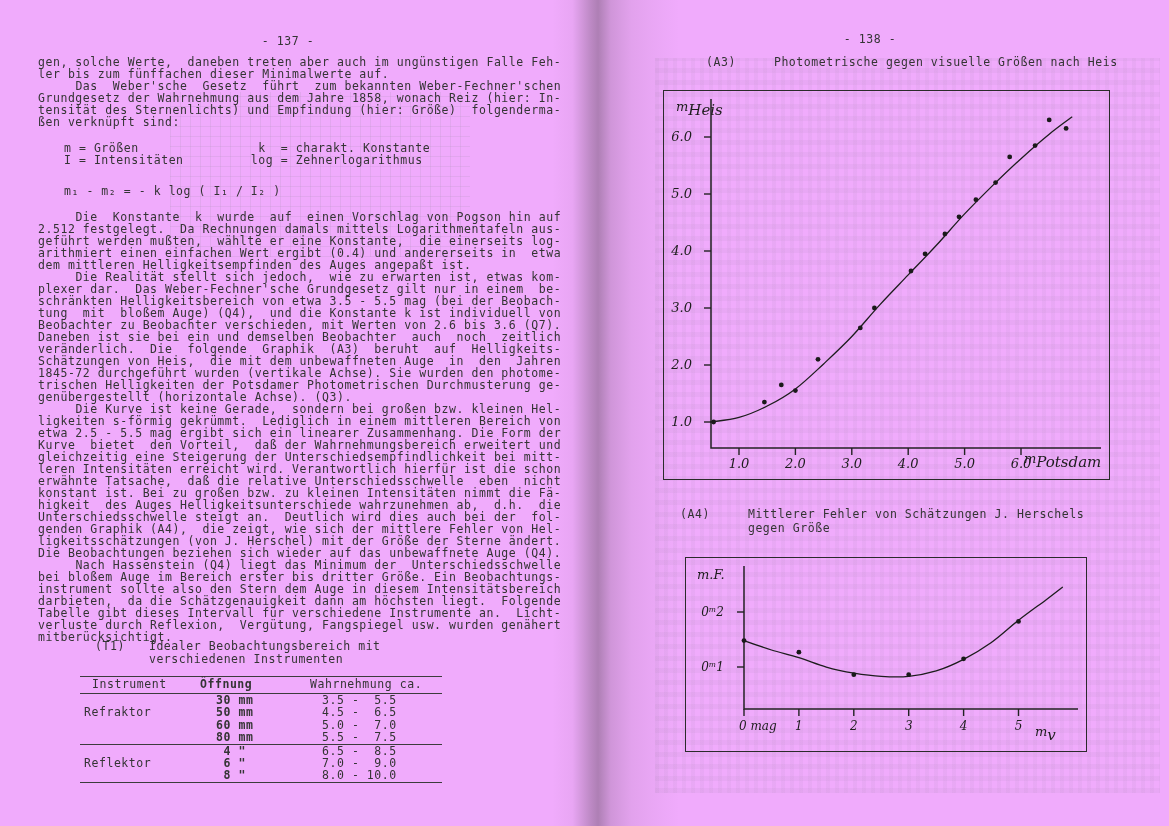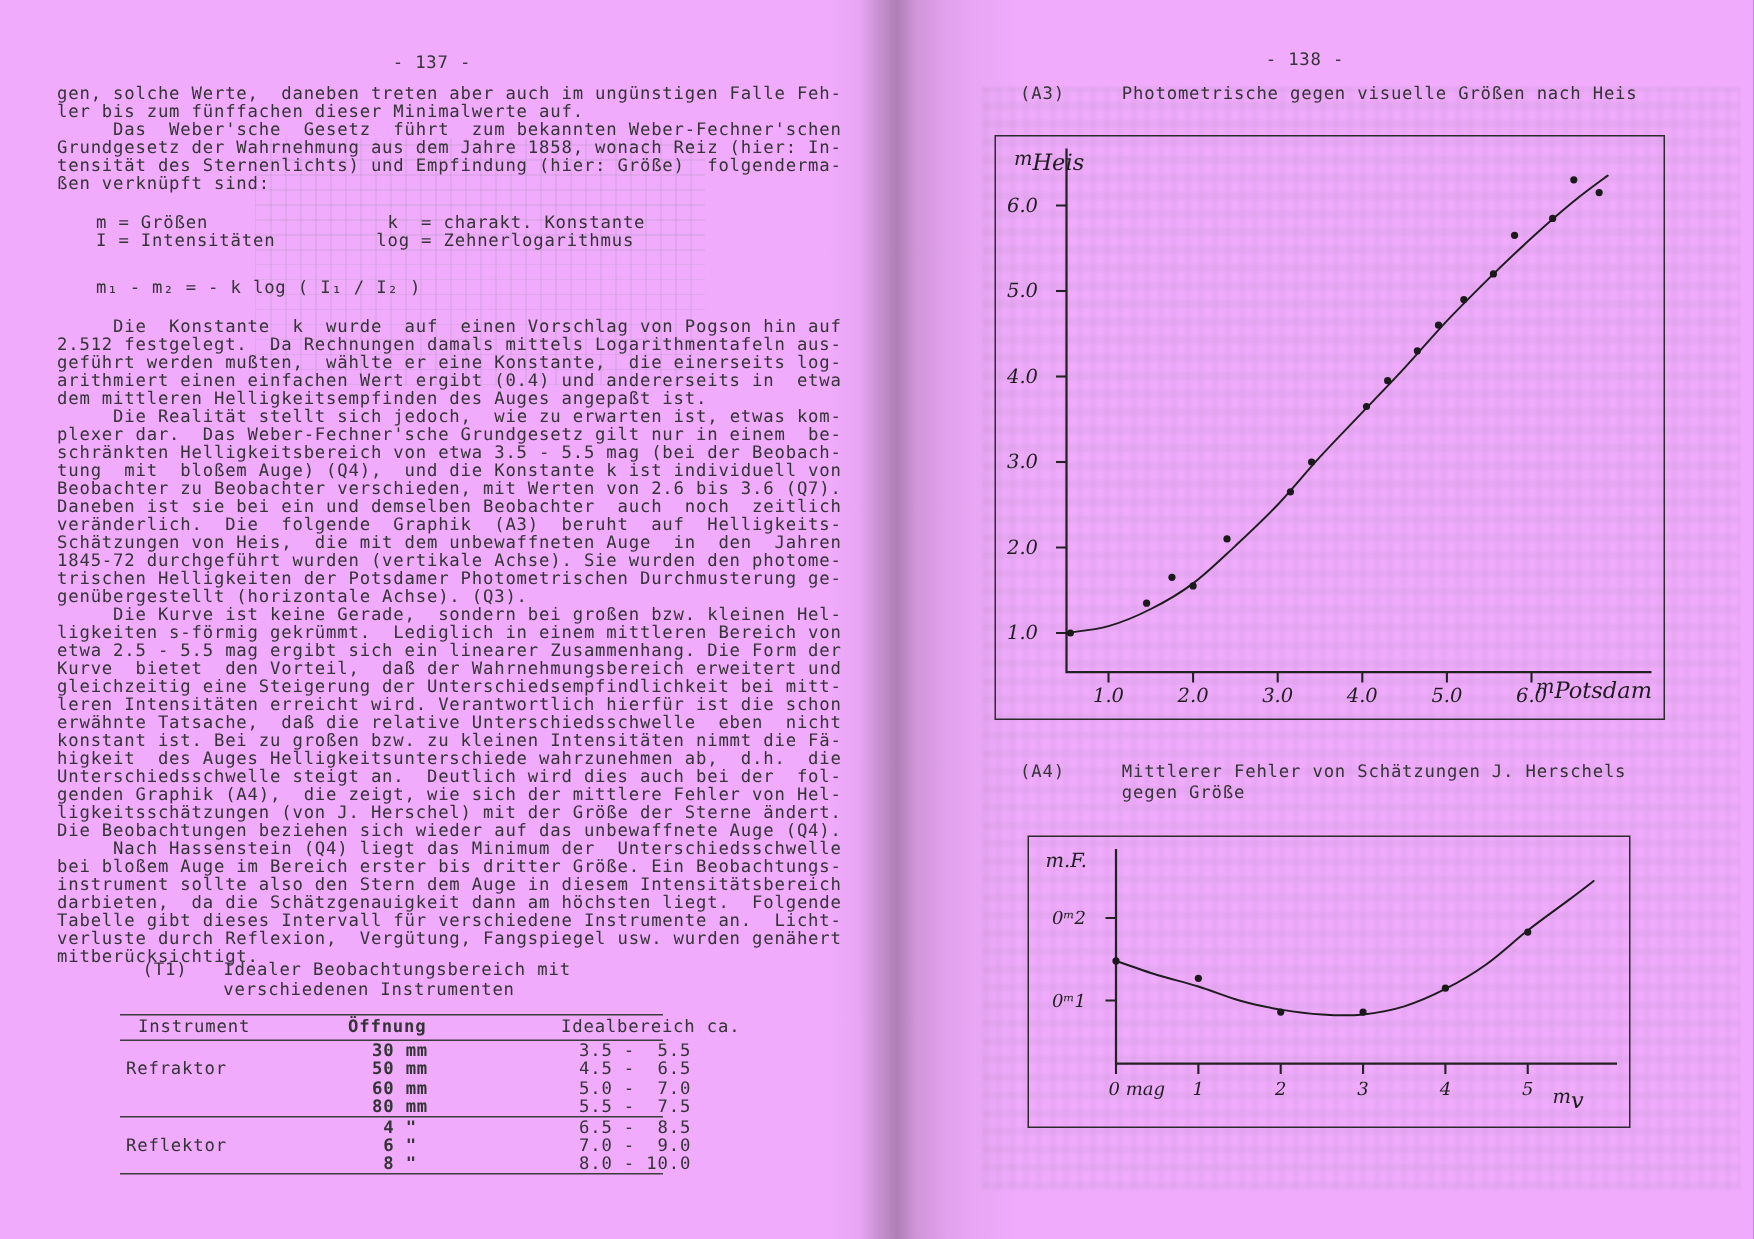--- a/index.html
+++ b/index.html
@@ -58,21 +58,21 @@
     position:absolute; left:95px; top:640px; z-index:2; display:flex;
     font-size:11.5px; line-height:13px; letter-spacing:0.55px;
   }
   .t1caption .tag{ margin-right:24px;text-align:right; }
   .t1caption .txt{ white-space:pre-wrap; }
   #t1{
     position:absolute; left:80px; top:676px; width:362px; z-index:2;
     border-top:1.4px solid #3c3c3c; border-bottom:1.4px solid #3c3c3c;
     font-size:11.5px; letter-spacing:0.55px;
   }
-  .t1row{ display:grid; grid-template-columns:120px 110px 132px; height:12.4px; line-height:12.3px;gap:32px; }
+  .t1row{ display:grid; grid-template-columns:120px 110px 132px; height:12.4px; line-height:12.3px; }
   .t1row.head{ height:16px; line-height:14px; border-bottom:1.2px solid #3c3c3c; }
   .t1row.ruletop{ border-top:1.2px solid #3c3c3c; }
   .t1cell{ white-space:pre; overflow:visible; }
   .c-instr{ padding-left:12px; }
   .t1row:not(.head) .c-instr{ padding-left:4px; }
   .c-aper{ padding-left:0px;font-weight:bold; }
   .t1row:not(.head) .c-aper{ padding-left:16px; }
   .c-range{ padding-left:0px; }
   .t1row:not(.head) .c-range{ padding-left:12px; }
   
@@ -161,21 +161,21 @@
     <div class="t1caption">
       <span class="tag">(T1)</span>
       <span class="txt">Idealer Beobachtungsbereich mit
 verschiedenen Instrumenten</span>
     </div>
 
     <div id="t1">
         <div class="t1row head">
           <div class="t1cell c-instr">Instrument</div>
           <div class="t1cell c-aper">Öffnung</div>
-          <div class="t1cell c-range">Idealbereich ca.</div>
+          <div class="t1cell c-range">Wahrnehmung ca.</div>
         </div>
         <div class="t1row">
           <div class="t1cell c-instr"></div>
           <div class="t1cell c-aper">30 mm</div>
           <div class="t1cell c-range">3.5 -  5.5</div>
         </div>
         <div class="t1row">
           <div class="t1cell c-instr">Refraktor</div>
           <div class="t1cell c-aper">50 mm</div>
           <div class="t1cell c-range">4.5 -  6.5</div>
@@ -204,21 +204,21 @@
           <div class="t1cell c-instr"></div>
           <div class="t1cell c-aper"> 8 "</div>
           <div class="t1cell c-range">8.0 - 10.0</div>
         </div>
       </div>
   </div>
 
   <div>
     <div class="pageheader" style="left:650px; top:32px; width:440px;">- 138 -</div>
 
-    <div class="chartcaption" style="left:680px; top:56px;align-items:center;">
+    <div class="chartcaption" style="left:706px; top:56px;align-items:center;">
       <span class="tag">(A3)</span>
       <span class="txt">Photometrische gegen visuelle Größen nach Heis</span>
     </div>
 
     <div id="chart-a3" class="chartbox" style="left:663px; top:90px; width:445px; height:388px;">
         <svg width="445" height="388" viewBox="0 0 445 388">
           <path d="M47,8 V357 H437" fill="none" stroke="#222" stroke-width="1.5"></path>
           <line x1="40" y1="331" x2="47" y2="331" stroke="#222" stroke-width="1.4"></line>
           <text x="28" y="335" text-anchor="end" font-size="13" class="hand-num">1.0</text>
           <line x1="40" y1="274" x2="47" y2="274" stroke="#222" stroke-width="1.4"></line>

